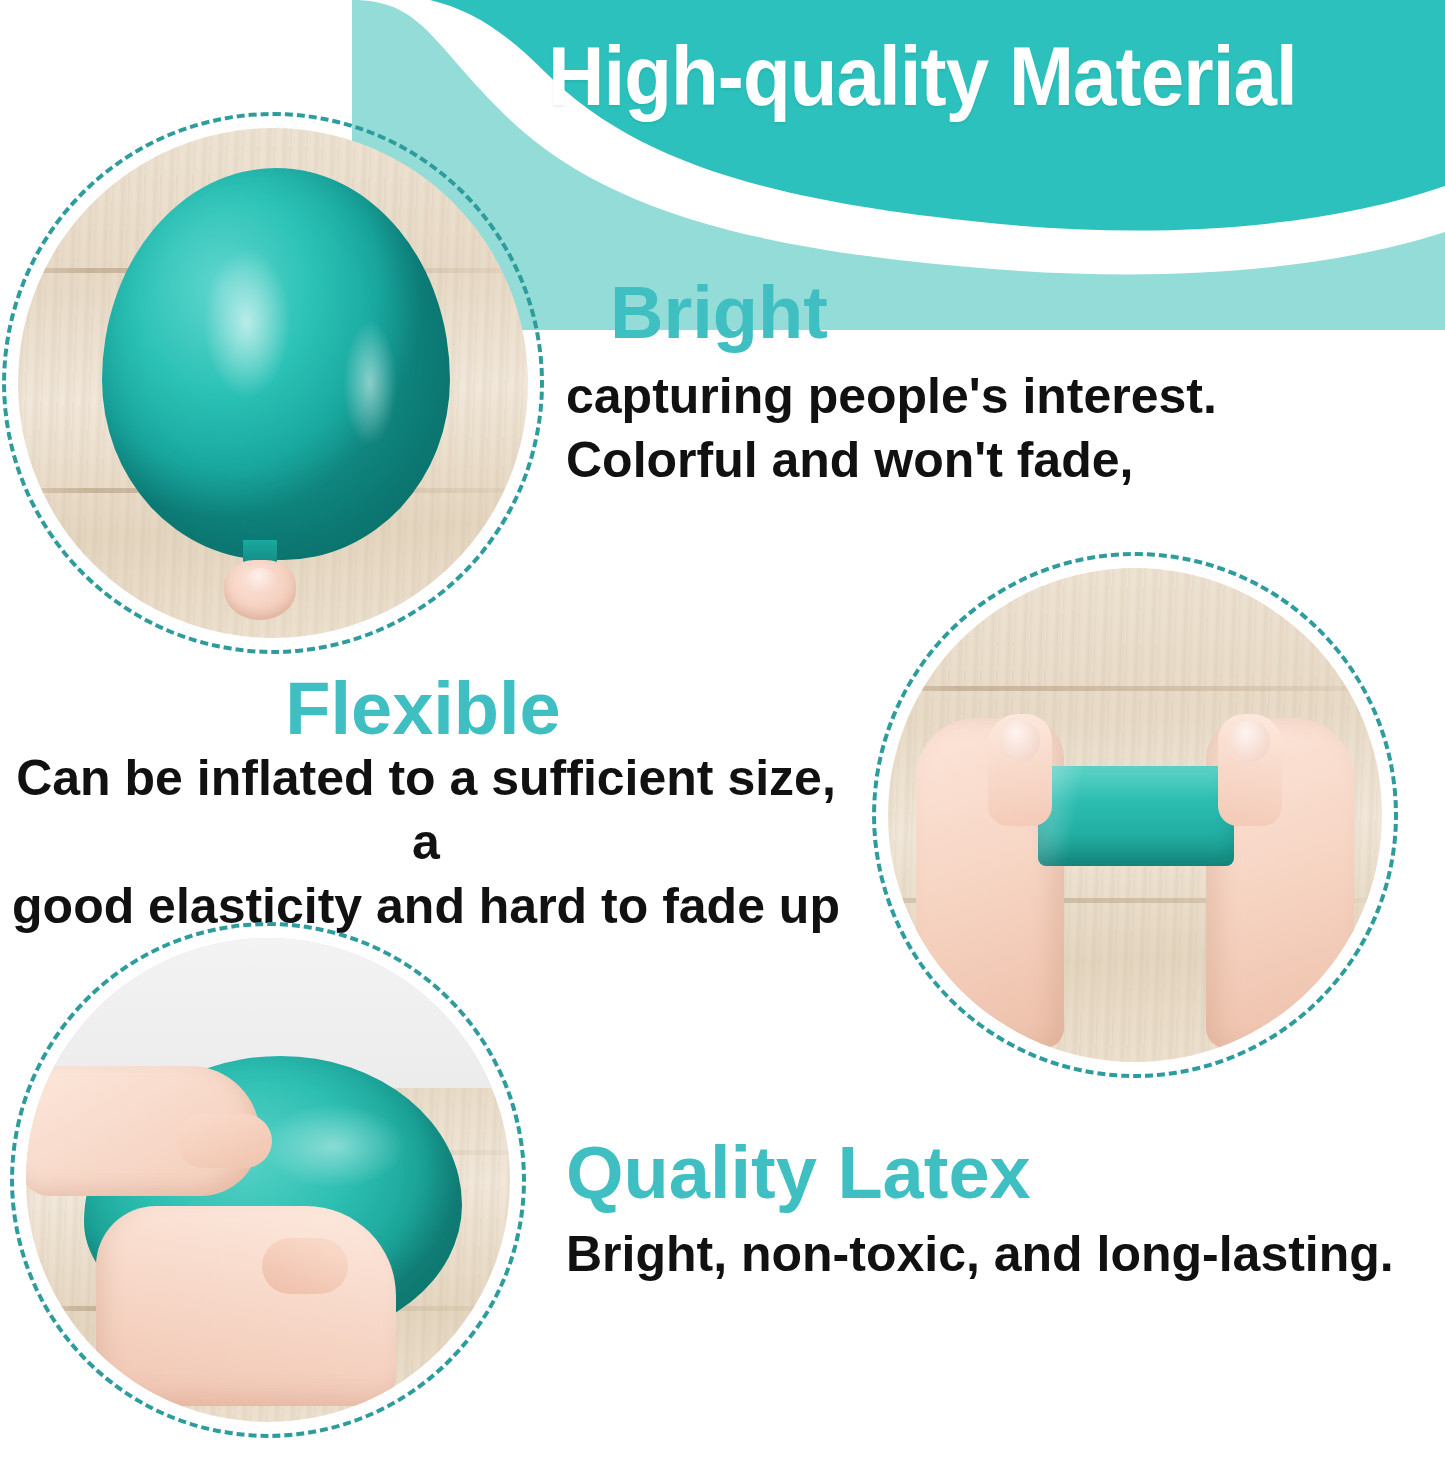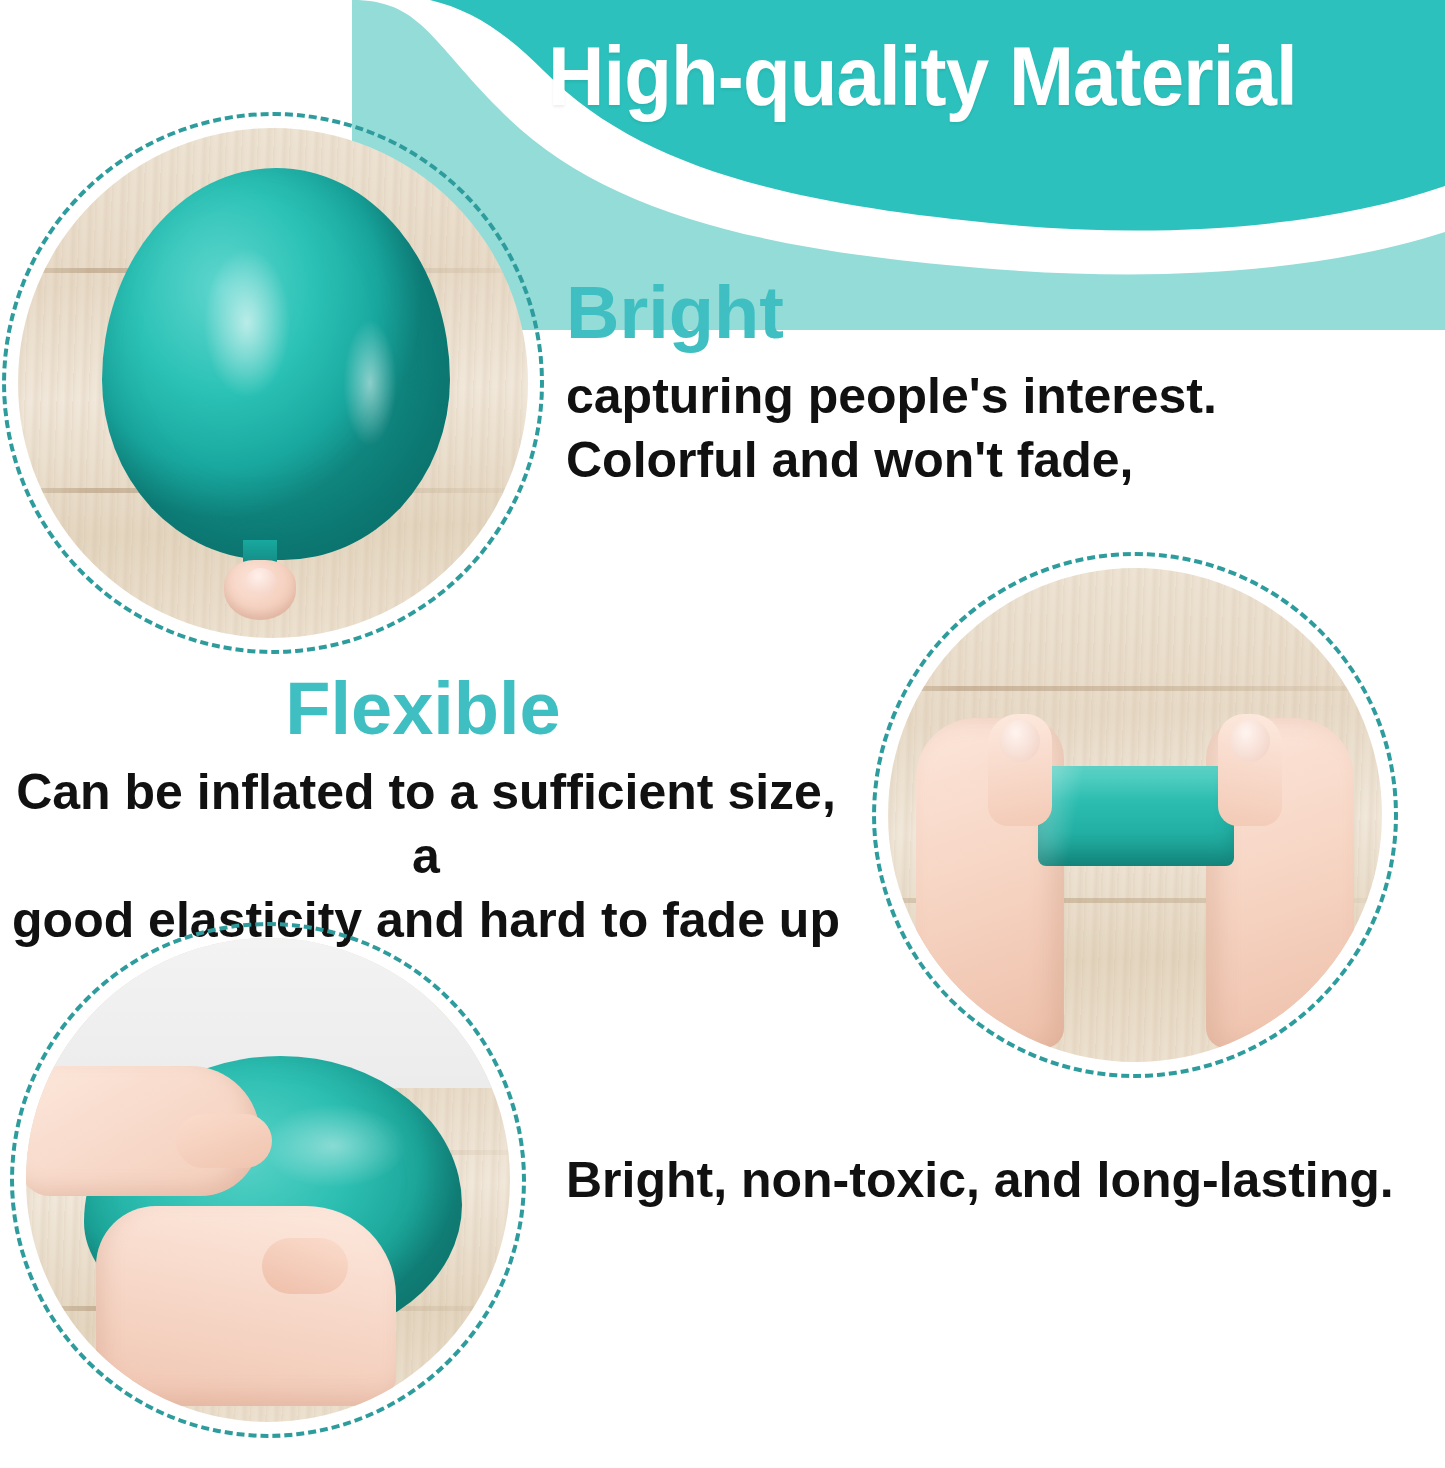--- a/index.html
+++ b/index.html
@@ -103,26 +103,26 @@
   #photo3 .fingB{position:absolute;left:236px;top:300px;width:86px;height:56px;
     border-radius:28px;background:linear-gradient(200deg,#fbdccd,#eebfa9);}
 
   
   .feat-head{font-family:"Liberation Sans Narrow","Liberation Sans",sans-serif;
     font-weight:bold;color:#3FBFC2;line-height:1.0;white-space:nowrap;}
   .feat-body{font-family:"Liberation Sans Narrow","Liberation Sans",sans-serif;
     font-weight:bold;color:#111111;line-height:1.28;}
 
   #feat1{position:absolute;left:566px;top:276px;width:860px;}
-  #feat1 .feat-head{font-size:74px;}
+  #feat1 .feat-head{font-size:74px;margin-left:44px;}
   #feat1 .feat-body{font-size:50px;margin-top:14px;}
 
   #feat2{position:absolute;left:0px;top:672px;width:852px;text-align:center;}
   #feat2 .feat-head{font-size:74px;padding-right:6px;}
-  #feat2 .feat-body{font-size:50px;margin-top:14px;}
+  #feat2 .feat-body{font-size:50px;}
 
   #feat3{position:absolute;left:566px;top:1136px;width:860px;}
   #feat3 .feat-head{font-size:74px;}
   #feat3 .feat-body{font-size:50px;margin-top:12px;white-space:nowrap;}
 </style>
 </head>
 <body>
 
 <div class="header-wave">
   <svg viewBox="0 0 1445 330" preserveAspectRatio="none" aria-hidden="true">
@@ -183,16 +183,17 @@
   <div class="wall"></div>
   <div class="blob"></div>
   <div class="handA"></div>
   <div class="fingA"></div>
   <div class="handB"></div>
   <div class="fingB"></div>
 </div>
 <div class="dashring" id="ring3"></div>
 
 <div id="feat3">
+  <div class="feat-head">Quality Latex</div>
   <div class="feat-body">
     <div>Bright, non-toxic, and long-lasting.</div>
   </div>
 </div>
 
 </body></html>

